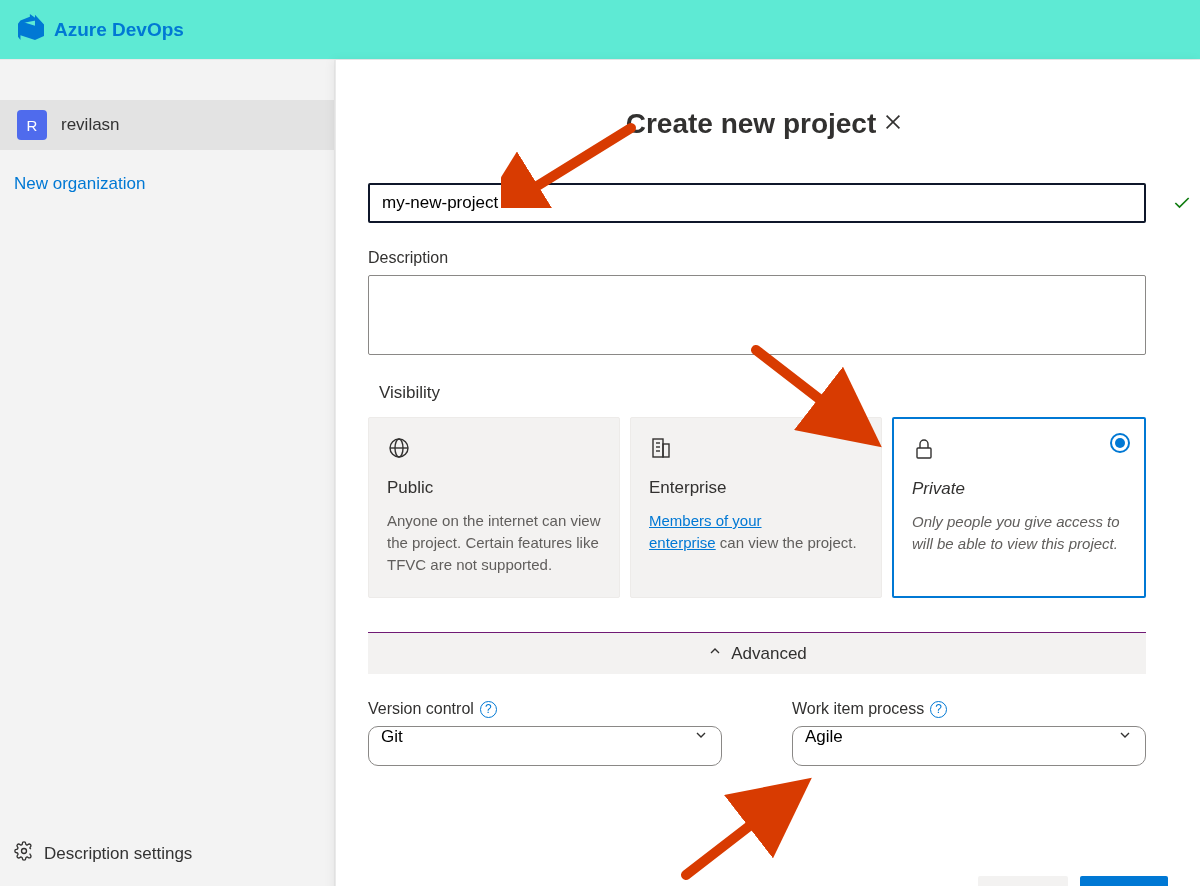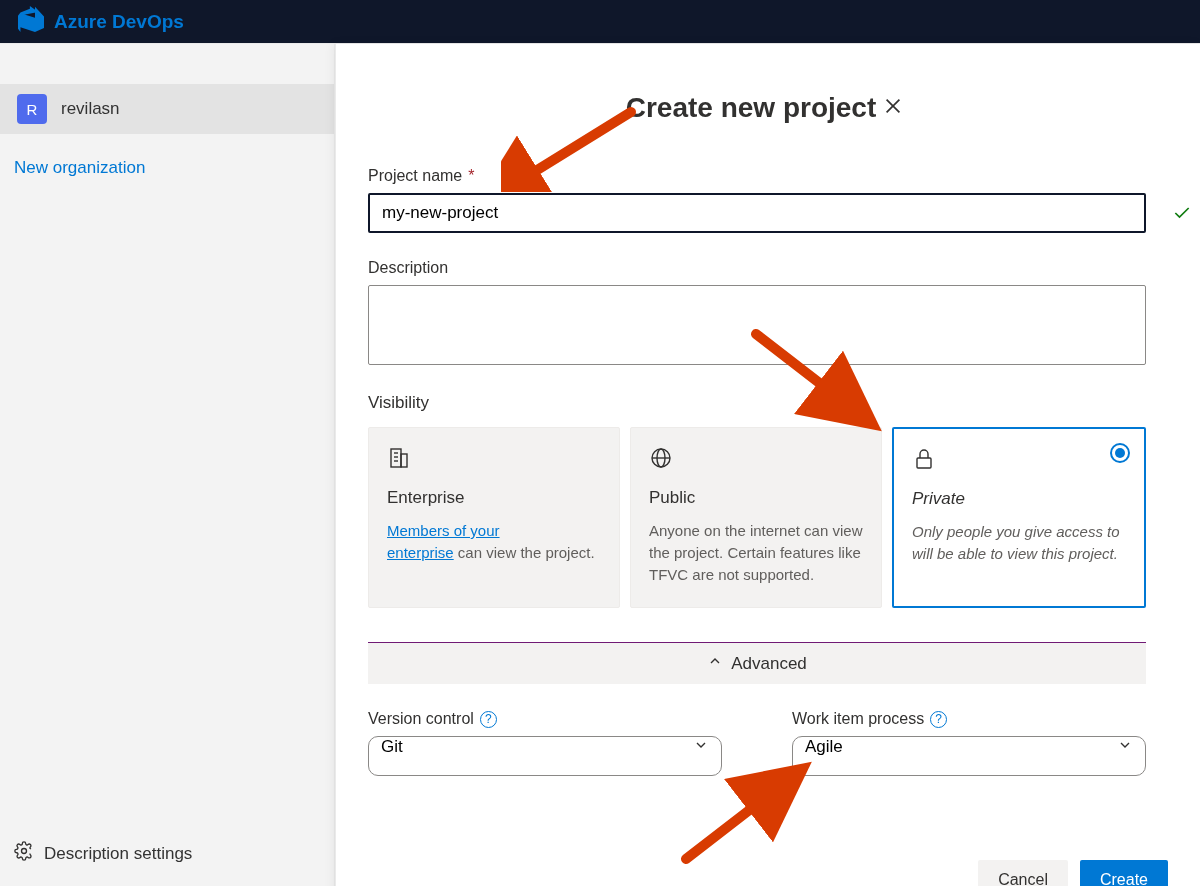--- a/index.html
+++ b/index.html
@@ -1,21 +1,21 @@
 <!DOCTYPE html>
 <html><head>
 <meta charset="utf-8">
 <style>
   * { box-sizing: border-box; margin: 0; padding: 0; }
   html, body { width: 1200px; height: 886px; font-family: "Segoe UI", -apple-system, BlinkMacSystemFont, sans-serif; background: #f8f8f8; overflow: hidden; }
   body { display: flex; flex-direction: column; }
 
   
   .topbar {
-    height: 44px; background: #0f172a; border-bottom: 1px solid #eaeaea;
+    height: 60px; background: #5eead4; border-bottom: 1px solid #eaeaea;
     display: flex; align-items: center; padding: 0 18px; gap: 12px;
   }
   .brand {
     display: flex; align-items: center; gap: 10px; color: #0078d4; font-weight: 600; font-size: 19px;
     cursor: pointer;
   }
 
   
   .body-row { flex: 1; display: flex; position: relative; }
   .sidebar {
@@ -58,21 +58,21 @@
     padding: 0 12px; font-size: 17px; outline: none;
   }
   .check-icon { position: absolute; right: -24px; top: 10px; color: #107c10; }
 
   .desc-area {
     width: 778px; height: 80px; border: 1px solid #8a8886; border-radius: 2px; resize: none; padding: 10px 12px;
     font-size: 15px; font-family: inherit;
   }
 
   .visibility-block { margin-top: 28px; }
-  .vis-label { font-size: 17px; color: #323130; margin-bottom: 14px; margin-left: 0; }
+  .vis-label { font-size: 17px; color: #323130; margin-bottom: 14px; margin-left: 11px; }
   .vis-grid { display: flex; gap: 10px; width: 778px; }
   .vis-card {
     flex: 1; background: #f3f2f1; border: 1px solid #edebe9; border-radius: 2px;
     padding: 18px 18px 22px 18px; position: relative; cursor: pointer;
   }
   .vis-card.selected { border: 2px solid #0078d4; background: #fff; font-style: italic; }
   .vis-card .vc-icon { margin-bottom: 14px; color: #323130; }
   .vis-card .vc-title { font-size: 17px; color: #323130; margin-bottom: 12px; }
   .vis-card .vc-desc { font-size: 15px; color: #605e5c; line-height: 1.45; }
   .vis-card .vc-desc a { color: #0078d4; text-decoration: underline; }
@@ -143,67 +143,63 @@
       <div class="close-btn">
         <span>
           <svg width="22" height="22" viewBox="0 0 24 24" stroke="#323130" stroke-width="1.8" fill="none">
               <line x1="5" y1="5" x2="19" y2="19"></line>
               <line x1="19" y1="5" x2="5" y2="19"></line>
             </svg>
         </span>
       </div>
     </div>
 
-    <div class="field-label">
-      <span>Project name</span>
-      <span class="req">*</span>
-    </div>
     <div class="proj-name-row">
       <input class="text-input" value="my-new-project" style="">
       <span class="check-icon">
         <svg width="20" height="20" viewBox="0 0 24 24" fill="none" stroke="#107c10" stroke-width="2">
             <polyline points="20 6 9 17 4 12"></polyline>
           </svg>
       </span>
     </div>
 
     <div class="field-label">Description</div>
     <textarea class="desc-area" style=""></textarea>
 
     <div class="visibility-block">
       <div class="vis-label">Visibility</div>
       <div class="vis-grid">
+
+        <div class="vis-card">
+          <div class="vc-icon">
+            <svg width="24" height="24" viewBox="0 0 24 24" fill="none" stroke="#323130" stroke-width="1.4">
+                <circle cx="12" cy="12" r="9"></circle>
+                <ellipse cx="12" cy="12" rx="4" ry="9"></ellipse>
+                <line x1="3" y1="12" x2="21" y2="12"></line>
+              </svg>
+          </div>
+          <div class="vc-title">Public</div>
+          <div class="vc-desc">Anyone on the internet can view the project. Certain features like TFVC are not supported.</div>
+
+        </div>
 
         <div class="vis-card">
           <div class="vc-icon">
             <svg width="24" height="24" viewBox="0 0 24 24" fill="none" stroke="#323130" stroke-width="1.4">
                 <rect x="4" y="3" width="10" height="18"></rect>
                 <rect x="14" y="8" width="6" height="13"></rect>
                 <line x1="7" y1="7" x2="11" y2="7"></line>
                 <line x1="7" y1="11" x2="11" y2="11"></line>
                 <line x1="7" y1="15" x2="11" y2="15"></line>
               </svg>
           </div>
           <div class="vc-title">Enterprise</div>
           <div class="vc-desc">
             <a href="#"><span>Members of your</span><br><span>enterprise</span></a><span> can view the project.</span>
           </div>
-
-        </div>
-
-        <div class="vis-card">
-          <div class="vc-icon">
-            <svg width="24" height="24" viewBox="0 0 24 24" fill="none" stroke="#323130" stroke-width="1.4">
-                <circle cx="12" cy="12" r="9"></circle>
-                <ellipse cx="12" cy="12" rx="4" ry="9"></ellipse>
-                <line x1="3" y1="12" x2="21" y2="12"></line>
-              </svg>
-          </div>
-          <div class="vc-title">Public</div>
-          <div class="vc-desc">Anyone on the internet can view the project. Certain features like TFVC are not supported.</div>
 
         </div>
 
         <div class="vis-card selected">
           <div class="vc-icon">
             <svg width="24" height="24" viewBox="0 0 24 24" fill="none" stroke="#323130" stroke-width="1.4">
                 <rect x="5" y="11" width="14" height="10" rx="1"></rect>
                 <path d="M8 11V7a4 4 0 0 1 8 0v4"></path>
               </svg>
           </div>

